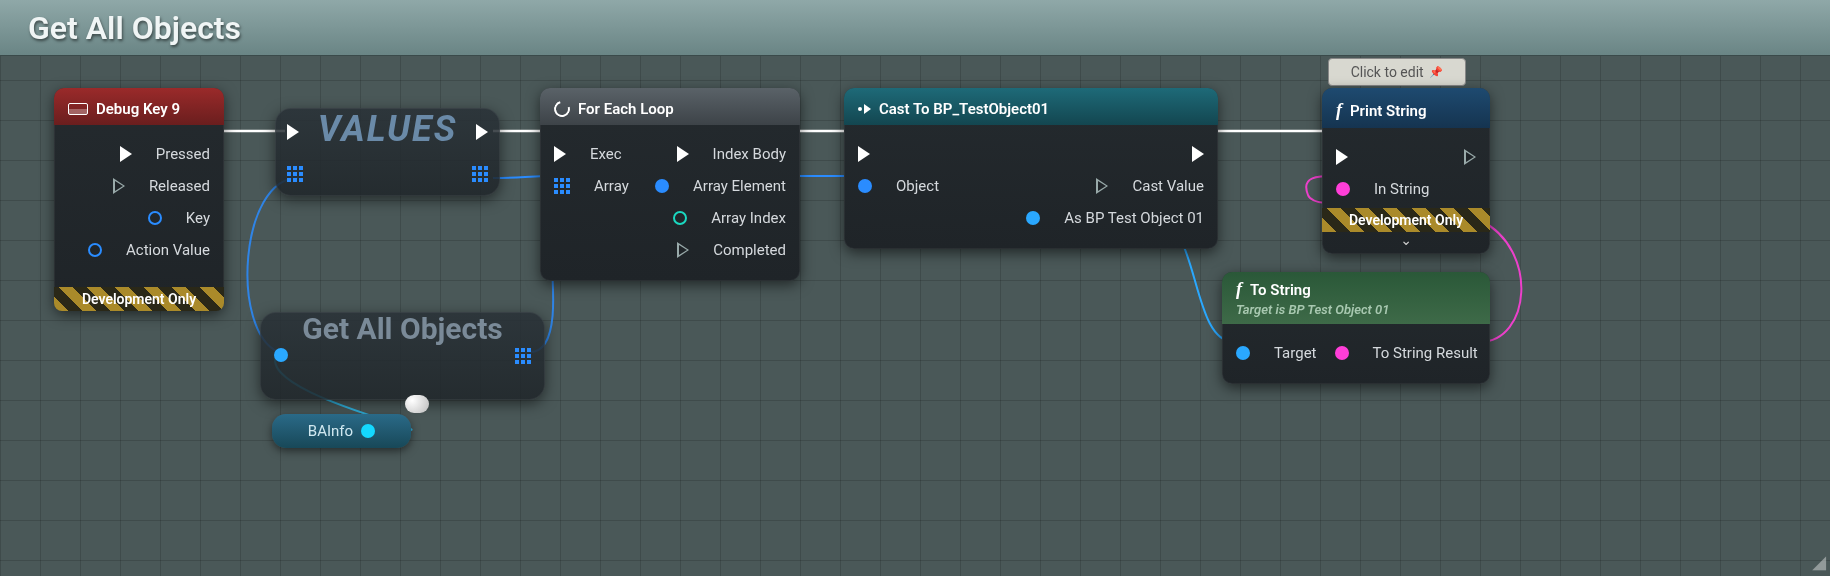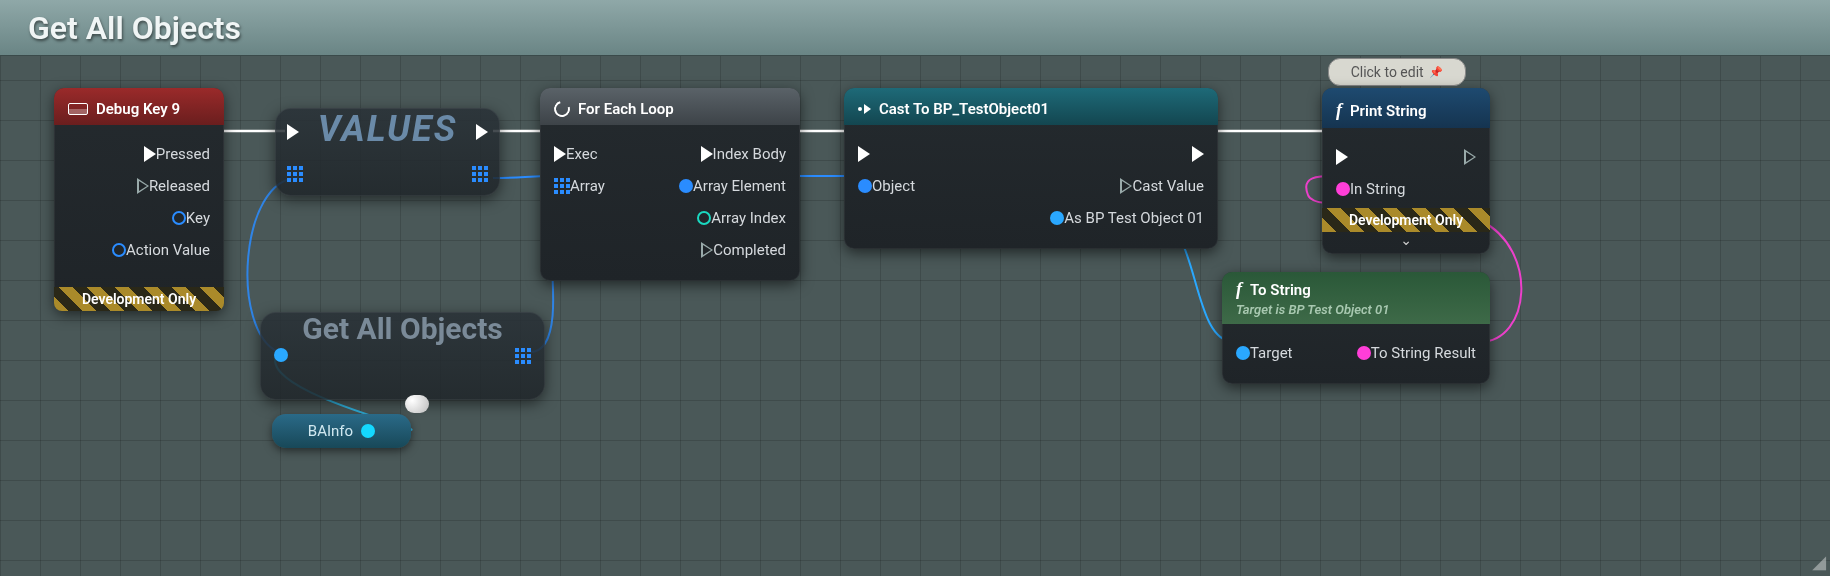--- a/index.html
+++ b/index.html
@@ -30,21 +30,21 @@
     font-size: 32px;
     font-weight: 600;
     text-shadow: 1px 2px 3px rgba(0,0,0,0.5);
   }
   .click-edit {
     position: absolute;
     top: 58px; left: 1328px;
     width: 138px; height: 28px;
     background: #d8d8d0;
     border: 1px solid #888;
-    border-radius: 12px;
+    border-radius: 4px;
     display: flex; align-items: center; justify-content: center;
     font-size: 14px; color: #555;
     gap: 6px;
   }
   .click-edit .pin-icon { font-size: 11px; }
   svg.wires { position: absolute; inset: 0; pointer-events: none; }
 
   .node {
     position: absolute;
     background: linear-gradient(to bottom, #242a2e 0%, #1f2428 100%);
@@ -62,21 +62,21 @@
     color: #fff;
   }
   .hdr-red    { background: linear-gradient(to bottom, #9a2a2a, #6a1e1e); }
   .hdr-gray   { background: linear-gradient(to bottom, #5a6268, #3d4348); }
   .hdr-teal   { background: linear-gradient(to bottom, #1e6a78, #134650); }
   .hdr-blue   { background: linear-gradient(to bottom, #1e4a70, #153450); }
   .hdr-green  { background: linear-gradient(to bottom, #2a5838, #3e6a48); }
 
   .node-body { padding: 10px 14px 12px 14px; }
   .row { display: flex; justify-content: space-between; align-items: center; gap: 18px; margin: 6px 0; min-height: 26px; }
-  .pin { display: flex; align-items: center; gap: 0; }
+  .pin { display: flex; align-items: center; gap: 24px; }
   .pin.out { flex-direction: row-reverse; text-align: right; }
   .pin-label { font-size: 15px; white-space: nowrap; }
 
   .exec-tri {
     width: 0; height: 0;
     border-top: 8px solid transparent;
     border-bottom: 8px solid transparent;
     border-left: 12px solid #fff;
   }
   .exec-tri.hollow { border-left-color: transparent; position: relative; }

